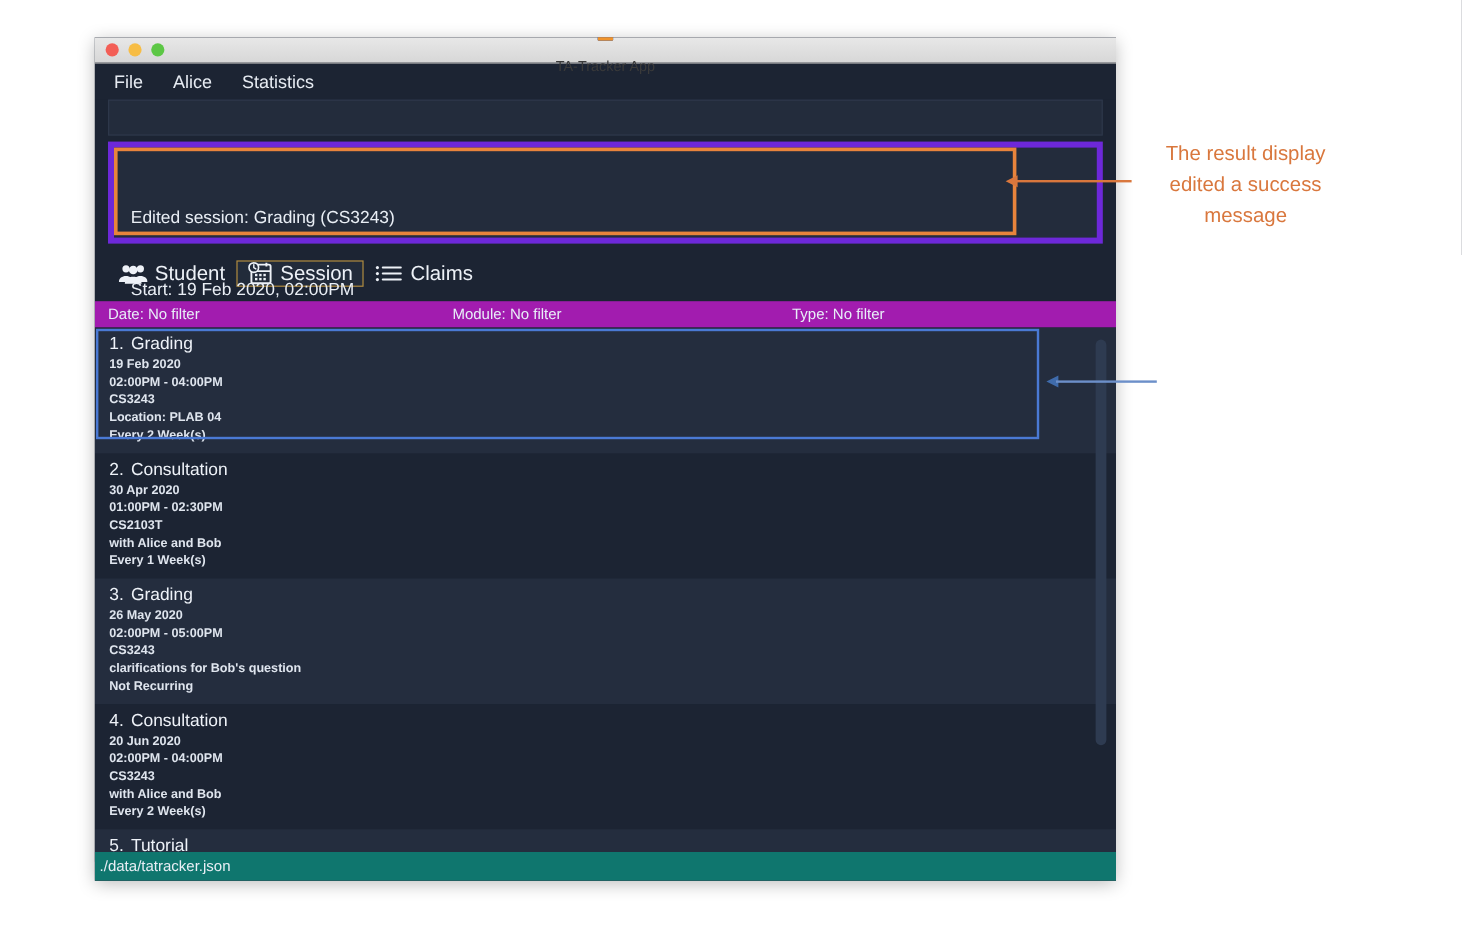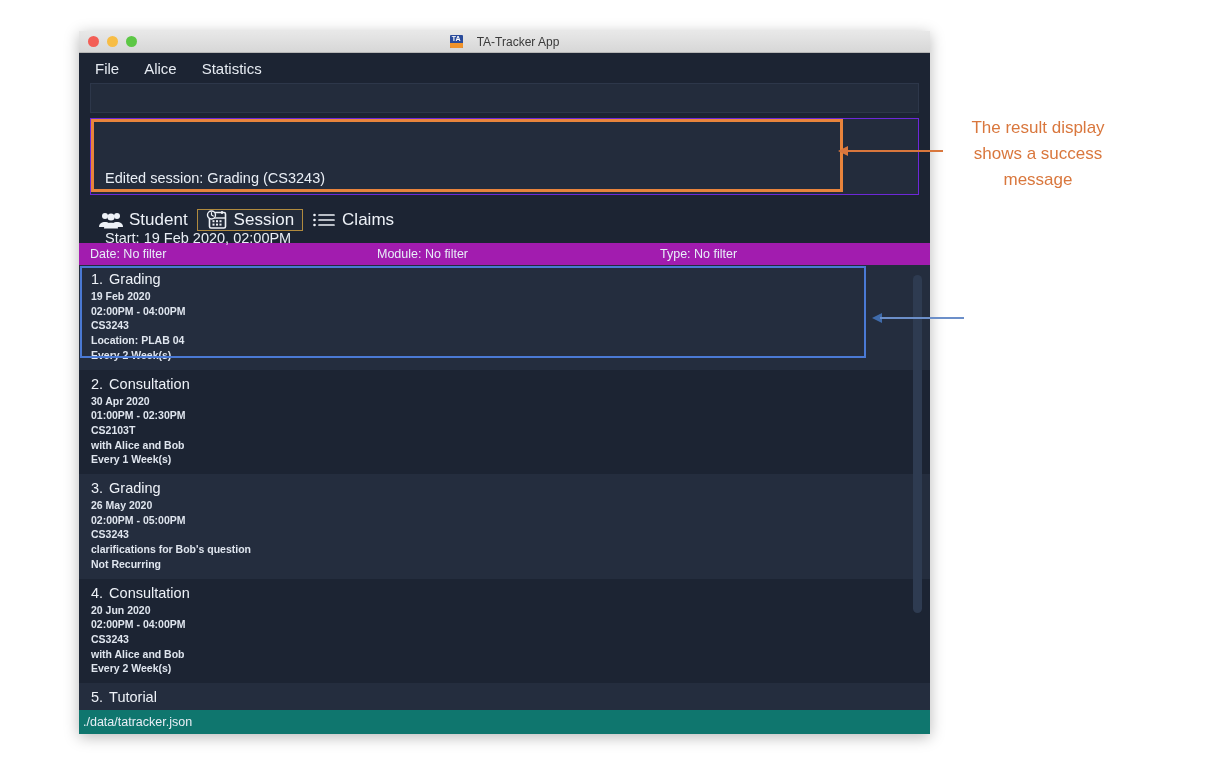--- a/index.html
+++ b/index.html
@@ -48,20 +48,21 @@
   .dot.yellow { background: #f7bd45; }
   .dot.green  { background: #5cc745; }
   .title-center {
     position: absolute;
     left: 0; right: 0;
     display: flex;
     align-items: center;
     justify-content: center;
     gap: 14px;
     pointer-events: none;
+    flex-direction: column;
   }
   .app-icon {
     width: 13px; height: 13px;
     background: #2a4b9b;
     border-radius: 1px;
     position: relative;
     display: inline-block;
     overflow: hidden;
   }
   .app-icon::before {
@@ -111,21 +112,21 @@
     height: 28px;
     background: #232c3c;
     border: 1px solid #2d374a;
     margin-bottom: 5px;
   }
 
   .result-wrap {
     position: relative;
     height: 75px;
     background: #232c3c;
-    border: 1px solid #6d28d9;
+    border: 5px solid #6d28d9;
     margin-bottom: 8px;
   }
   .result-text {
     padding: 9px 0 0 14px;
     color: #e9eef5;
     font-size: 14.5px;
     line-height: 20px;
     white-space: pre;
   }
   .highlight-orange {
@@ -443,21 +444,21 @@
 
     </div>
 
     <div class="statusbar">
       <span>./data/tatracker.json</span>
     </div>
   </div>
 
   <div class="annot orange" style="left:948px; top:115px; width:180px;">
     <div>The result display</div>
-    <div>shows a success</div>
+    <div>edited a success</div>
     <div>message</div>
   </div>
   <div class="arrow orange" style="left:838px; top:150px; width:105px;">
     <span class="head"></span>
       <span class="shaft"></span>
   </div>
 
   <div class="arrow blue" style="left:872px; top:317px; width:92px;">
     <span class="head"></span>
       <span class="shaft"></span>

